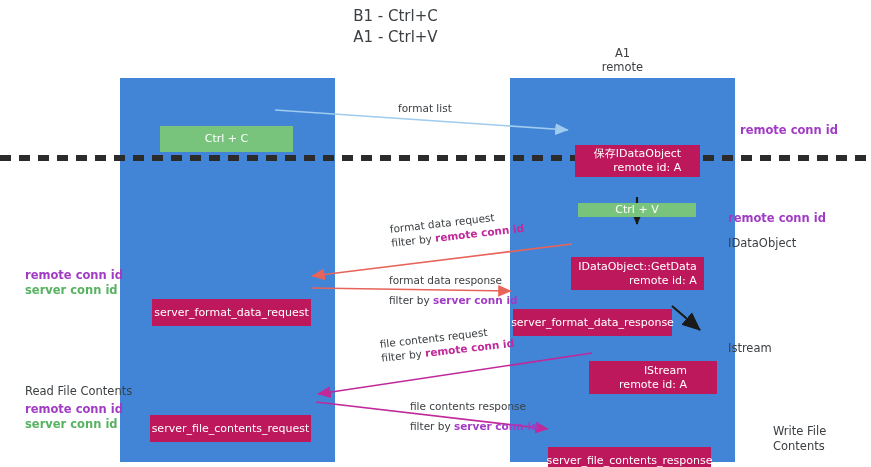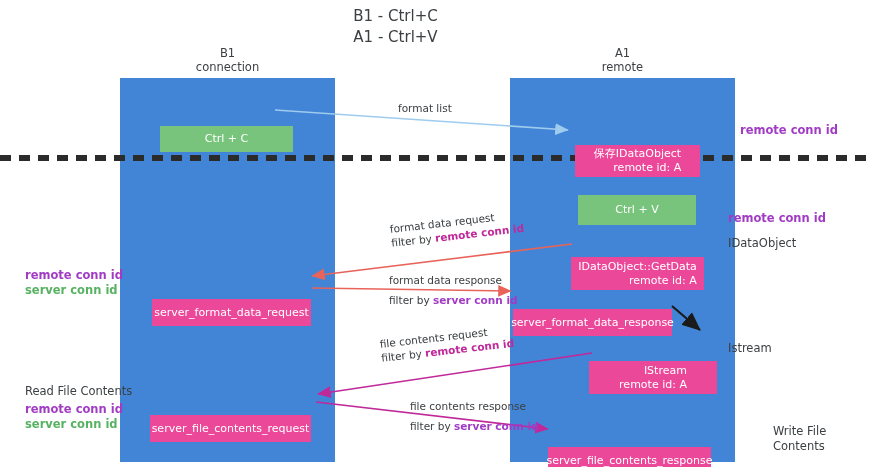--- a/index.html
+++ b/index.html
@@ -64,21 +64,21 @@
     justify-content: center;
     color: #ffffff;
     font-size: 11px;
     line-height: 14px;
     text-align: right;
     white-space: pre-line;
     padding: 2px 4px;
     margin-top: 31px;
   }
   .node.green  { background: #79c47c; }
-  .node.orange { background: #ec4899; }
+  .node.orange { background: #be185d; }
 
   
   .side-label {
     font-size: 11.5px;
     line-height: 15px;
     white-space: pre-line;
   }
   .lbl-plain   { color: #3c4043; }
   .lbl-purple  { color: #a13bc4; font-weight: bold; }
   .lbl-green   { color: #57b262; font-weight: bold; }
@@ -138,31 +138,29 @@
     <line x1="672" y1="306" x2="700" y2="330" stroke="#1a1a1a" stroke-width="2.2" marker-end="url(#ah-black)"></line>
 
     <line x1="592" y1="353" x2="318" y2="394" stroke="#c0299a" stroke-width="1.6" marker-end="url(#ah-magenta)"></line>
 
     <line x1="316" y1="402" x2="548" y2="429" stroke="#c0299a" stroke-width="1.6" marker-end="url(#ah-magenta)"></line>
   </svg>
 
   <div class="abs" id="title">B1 - Ctrl+C
 A1 - Ctrl+V</div>
 
-  <div class="abs col-head" id="head-b1">B1
-connection</div>
   <div class="abs col-head" id="head-a1">A1
 remote</div>
 
   <div class="abs node green" style="left:160px; top:95px; width:133px; height:26px;">Ctrl + C</div>
 
   <div class="abs node orange" style="left:575px; top:114px; width:125px; height:32px;">保存IDataObject
 remote id: A</div>
 
-  <div class="abs node green" style="left:578px; top:164px; width:118px; height:30px;">Ctrl + V</div>
+  <div class="abs node green" style="left:578px; top:172px; width:118px; height:14px;">Ctrl + V</div>
 
   <div class="abs node orange" style="left:571px; top:226px; width:133px; height:33px;">IDataObject::GetData
 remote id: A</div>
 
   <div class="abs node orange" style="left:152px; top:268px; width:159px; height:27px;">server_format_data_request</div>
 
   <div class="abs node orange" style="left:513px; top:278px; width:159px; height:27px;">server_format_data_response</div>
 
   <div class="abs node orange" style="left:589px; top:330px; width:128px; height:33px;">IStream
 remote id: A</div>

